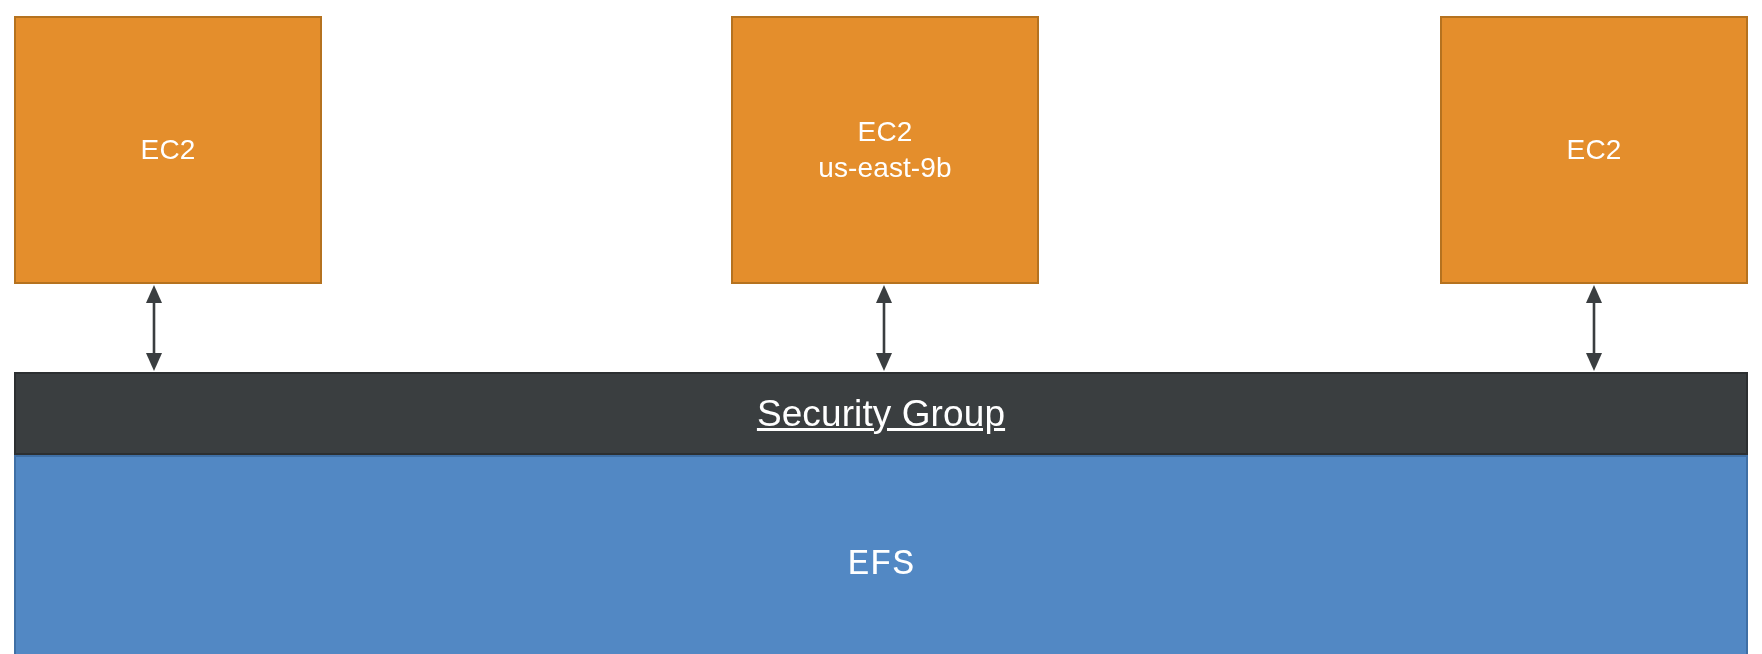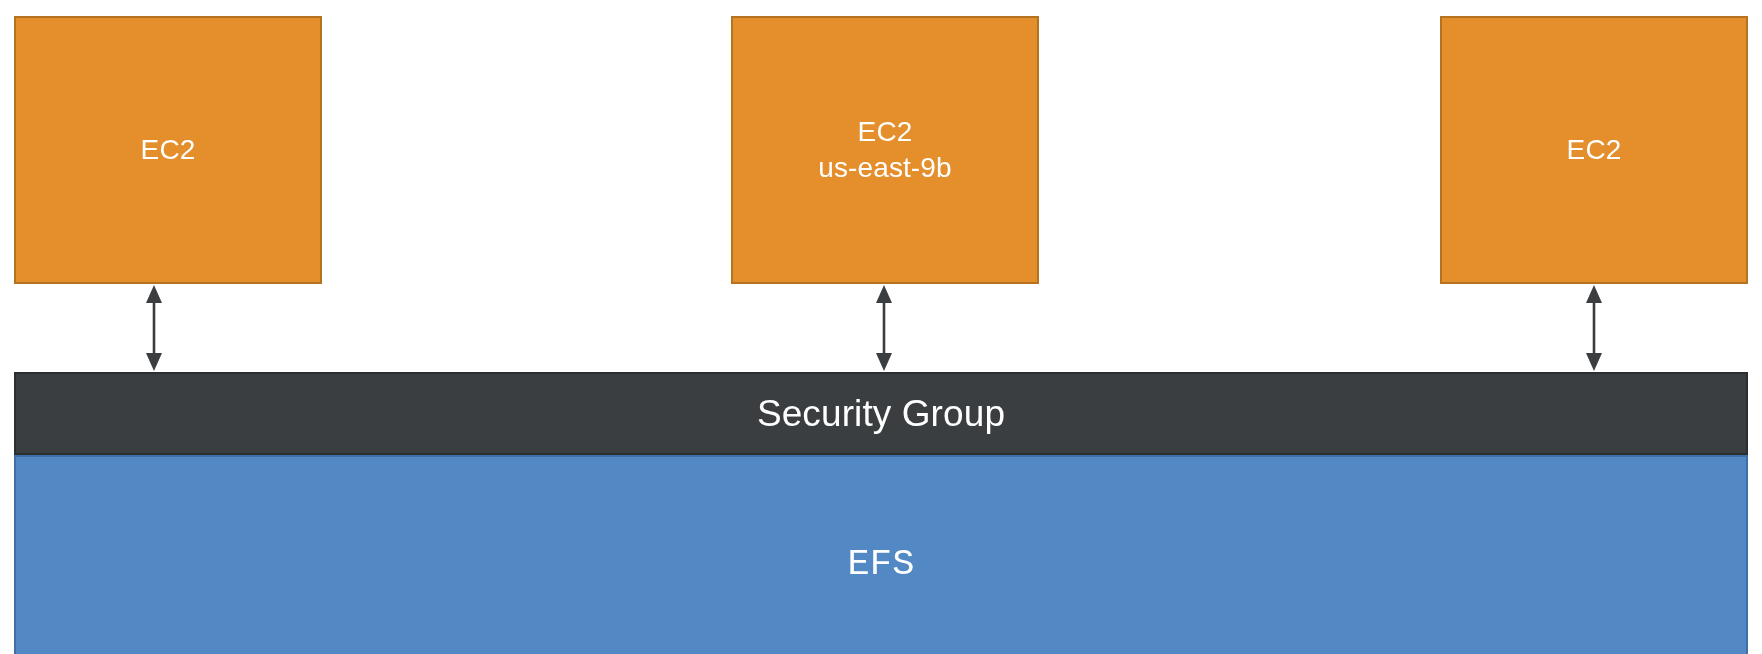--- a/index.html
+++ b/index.html
@@ -106,21 +106,21 @@
       </svg>
     </div>
   <div class="connector" style="left: 1583px; top: 285px; width: 22px; height: 86px;">
       <svg width="22" height="86" viewBox="0 0 22 86">
         <line x1="11" y1="16" x2="11" y2="70" stroke="#3A3E40" stroke-width="2.6"></line>
         <polygon points="11,0 3,18 19,18" fill="#3A3E40"></polygon>
         <polygon points="11,86 3,68 19,68" fill="#3A3E40"></polygon>
       </svg>
     </div>
 
-  <div class="bar bar-security" style="left: 14px; top: 372px; width: 1734px; height: 83px;">
+  <div class="bar bar-security" style="left: 14px; top: 372px; width: 1734px; height: 83px; text-decoration: underline;">
     <span>Security Group</span>
   </div>
 
   <div class="bar bar-efs" style="left: 14px; top: 455px; width: 1734px; height: 217px; font-family: Liberation Mono, monospace;">
     <span>EFS</span>
   </div>
 
 </div>
 
 </body></html>

